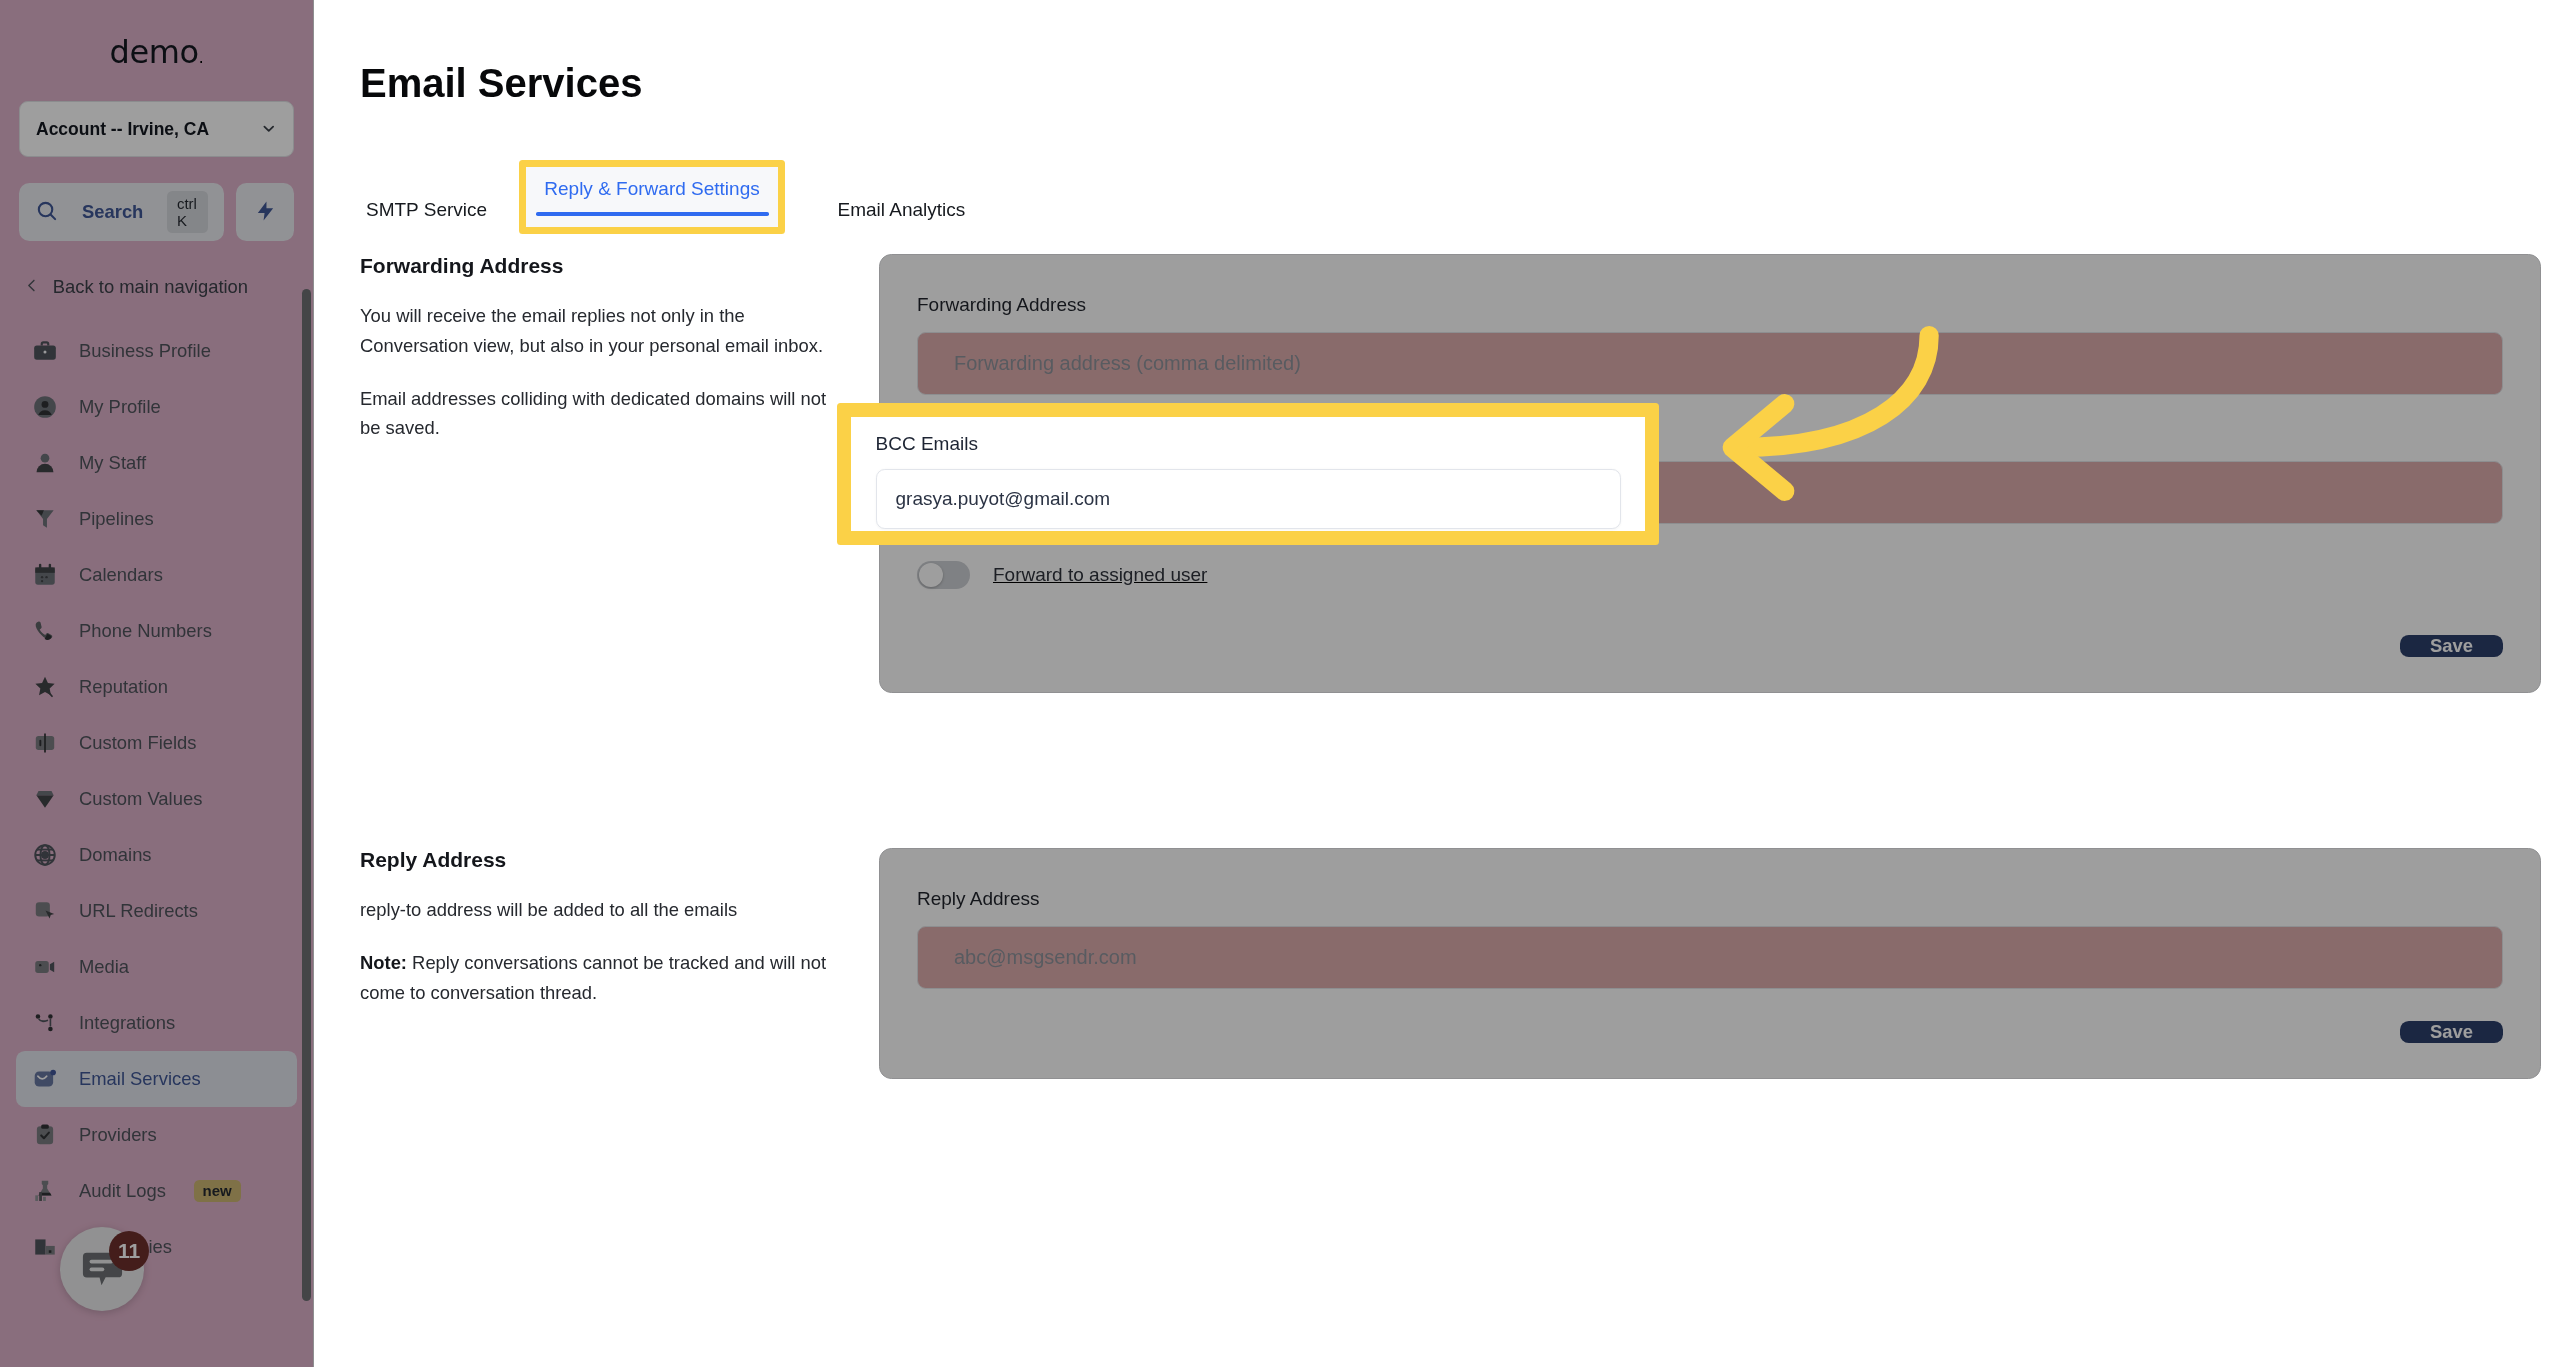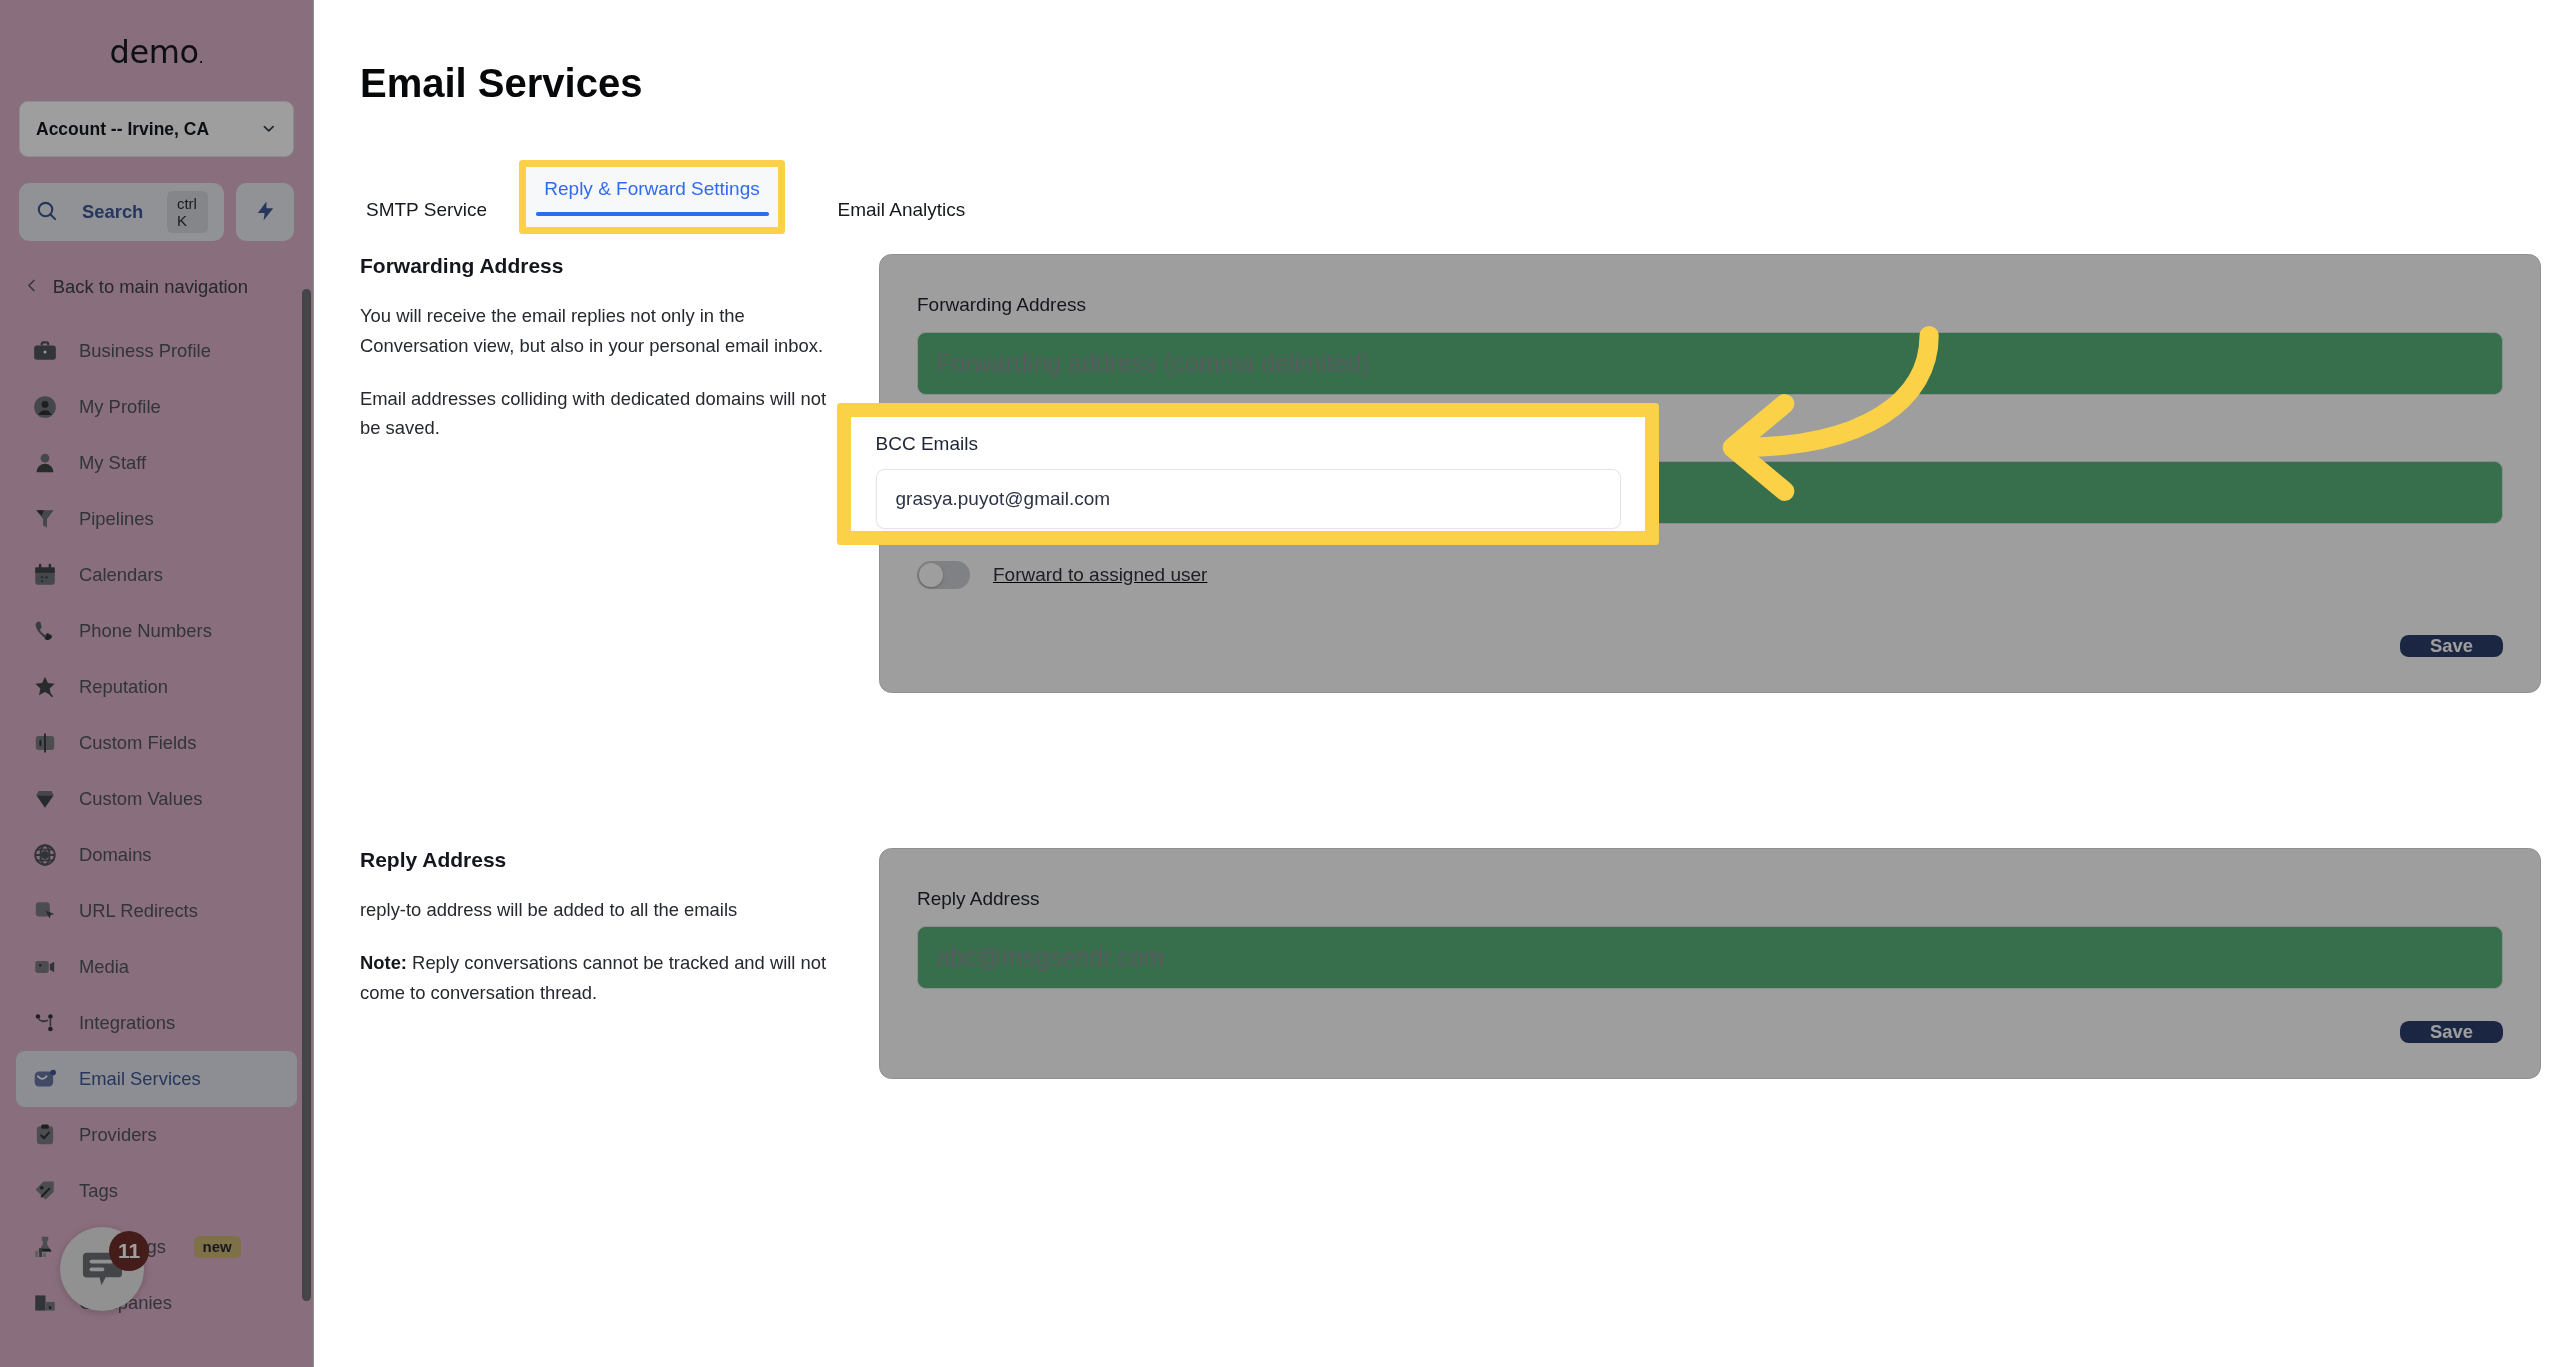--- a/index.html
+++ b/index.html
@@ -121,21 +121,21 @@
   .sec-text b { font-weight: 700; color: #1d2433; }
 
   .card {
     position: absolute; left: 519px; right: 0;
     background: #fff; border: 0.9px solid #e7e9ee; border-radius: 12.3px;
     padding: 39px 37px 35px 37px;
   }
   .field-label { font-size: 19px; color: #1d2433; margin-bottom: 16px; display: block; }
   .field-input {
     width: 100%; height: 63px; border: 0.9px solid #e2e5eb; border-radius: 8.8px;
-    background: #22c55e; padding: 0 18px; font-size: 25px; color: #2b3344;
+    background: #fca5a5; padding: 0 36px; font-size: 20px; color: #2b3344;
     font-family: "Liberation Sans", sans-serif; outline: none;
   }
   .field-input::placeholder { color: #8b93a3; }
   .field-group { margin-bottom: 28px; }
 
   .toggle-row { display: flex; align-items: center; gap: 23px; margin-top: 37px; text-decoration: underline; }
   .toggle {
     width: 53px; height: 28px; border-radius: 14px; background: #cbd0d8;
     position: relative; flex: 0 0 53px;
   }
@@ -393,30 +393,20 @@
           <span class="nav-icon">
               <svg viewBox="0 0 24 24">
                 <rect x="4.5" y="4" width="15" height="16.5" rx="3" fill="#787d84"></rect>
                 <rect x="8.5" y="2.4" width="7" height="3.8" rx="1.4" fill="#2f3338"></rect>
                 <polyline points="8.5 12.4 11 15 15.6 9.8" fill="none" stroke="#2f3338" stroke-width="1.9" stroke-linecap="round" stroke-linejoin="round"></polyline>
               </svg>
             </span>
           <span class="nav-label">Providers</span>
         </div>
 
-        <div class="nav-item">
-          <span class="nav-icon">
-              <svg viewBox="0 0 24 24">
-                <path d="M3.2 10.6L10.6 3.2H20v9.4l-7.4 7.4z" fill="#787d84"></path>
-                <circle cx="9" cy="9" r="1.7" fill="#2f3338"></circle>
-                <line x1="9" y1="17" x2="16" y2="10" stroke="#2f3338" stroke-width="1.9" stroke-linecap="round"></line>
-              </svg>
-            </span>
-          <span class="nav-label">Tags</span>
-        </div>
 
         <div class="nav-item">
           <span class="nav-icon">
               <svg viewBox="0 0 24 24">
                 <path d="M9 2.6h6v3l-1 1v3.2l4 6.4H6l4-6.4V6.6l-1-1z" fill="#787d84"></path>
                 <path d="M7.4 13.6h9.2l1.4 2.6H6z" fill="#2f3338"></path>
                 <rect x="3" y="16" width="2.6" height="5.2" fill="#8e9399"></rect>
                 <rect x="6.6" y="13" width="2.6" height="8.2" fill="#55595f"></rect>
                 <rect x="10.2" y="17.4" width="2.6" height="3.8" fill="#8e9399"></rect>
               </svg>

